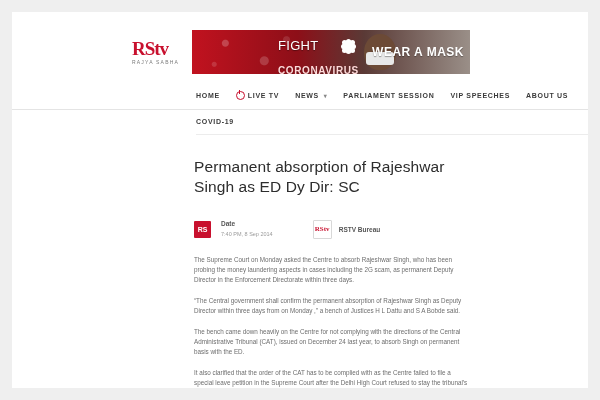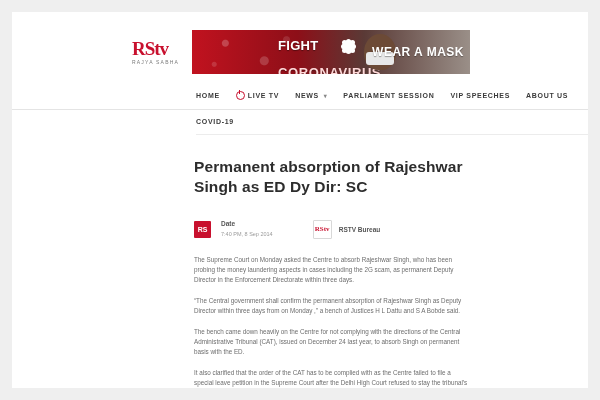--- a/index.html
+++ b/index.html
@@ -72,33 +72,33 @@
       radial-gradient(circle at 12% 30%, rgba(255,255,255,.22) 0 3px, transparent 4px),
       radial-gradient(circle at 26% 70%, rgba(255,255,255,.18) 0 4px, transparent 5px),
       radial-gradient(circle at 8% 78%, rgba(255,255,255,.15) 0 2px, transparent 3px),
       radial-gradient(circle at 34% 22%, rgba(255,255,255,.12) 0 3px, transparent 4px);
   }
   .fight-text {
     position: absolute;
     left: 86px;
     top: 9px;
     color: #ffffff;
-    font-weight: bold;
+    font-weight: normal;
     font-size: 13px;
     line-height: 13px;
     letter-spacing: .3px;
     text-shadow: 0 1px 1px rgba(0,0,0,.4);
   }
   .corona-text {
     position: absolute;
     left: 86px;
     top: 35px;
     color: #ffd9d9;
     font-weight: bold;
-    font-size: 13px;
+    font-size: 10px;
     letter-spacing: .6px;
     text-shadow: 0 1px 1px rgba(0,0,0,.4);
   }
   .virus-icon {
     position: absolute;
     left: 150px;
     top: 10px;
     width: 13px;
     height: 13px;
     border-radius: 50%;
@@ -186,21 +186,21 @@
     color: #3a3a3a;
     border-bottom: 1px solid #ececec;
   }
   
   .article {
     margin: 22px 120px 0 182px;
   }
   h1 {
     font-size: 15.5px;
     line-height: 20px;
-    font-weight: bold;
+    font-weight: normal;
     color: #2d2d2d;
     margin: 0 0 22px 0;
     letter-spacing: .1px;
   }
   .meta {
     display: flex;
     align-items: center;
     gap: 10px;
     margin-bottom: 16px;
   }

